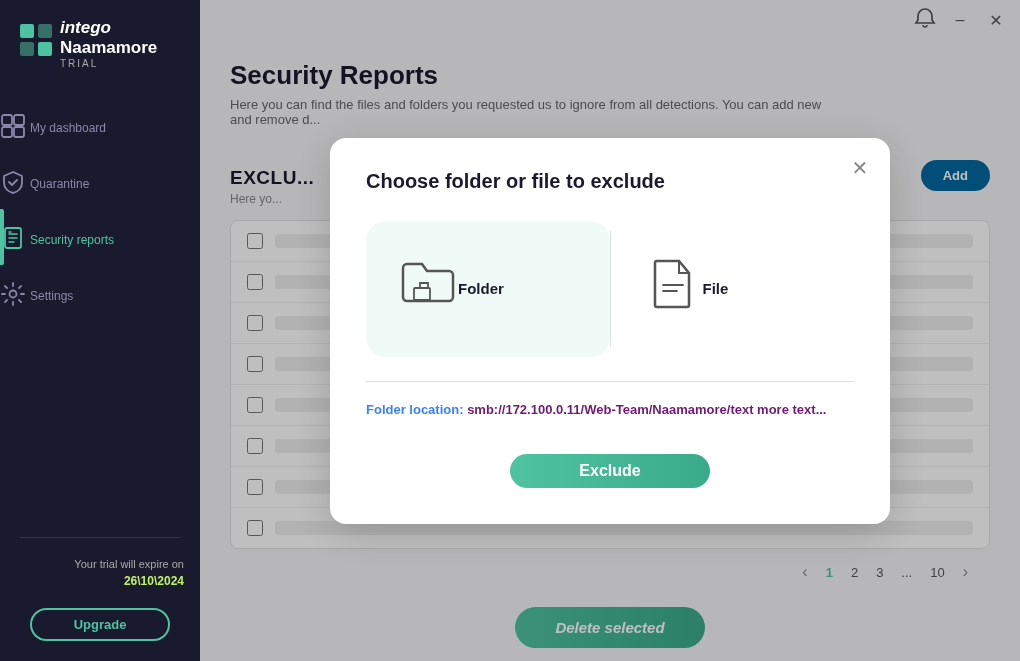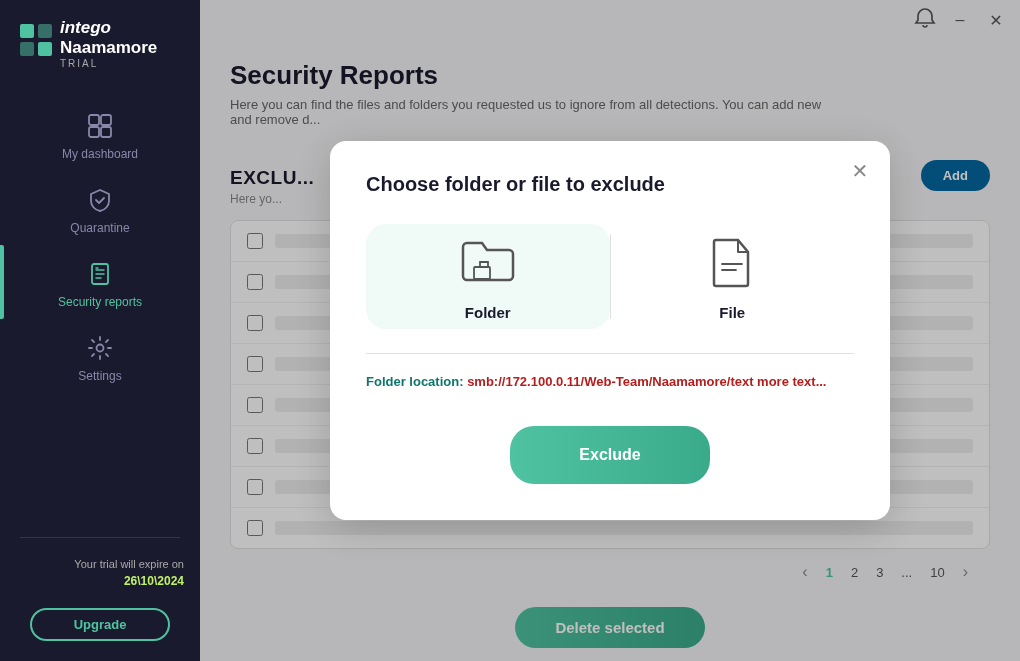--- a/index.html
+++ b/index.html
@@ -31,21 +31,21 @@
       width: 100%;
       flex: 1;
       display: flex;
       flex-direction: column;
       align-items: center;
       padding-top: 10px;
     }
     .nav-item {
       width: 100%;
       display: flex;
-      flex-direction: column;
+      flex-direction: row;
       align-items: center;
       padding: 16px 0 10px 0;
       cursor: pointer;
       color: #8888aa;
       font-size: 12px;
       gap: 4px;
       position: relative;
       transition: color 0.2s;
     }
     .nav-item.active {
@@ -231,20 +231,21 @@
     }
     .delete-btn {
       background: linear-gradient(to right, #4fc3a1, #3aab8a);
       color: #fff;
       border: none;
       border-radius: 24px;
       padding: 12px 40px;
       font-size: 15px;
       font-weight: 600;
       cursor: pointer;
+      font-style: italic;
     }
 
     
     .modal-overlay {
       position: absolute;
       top: 0; left: 0; right: 0; bottom: 0;
       background: rgba(0,0,0,0.25);
       display: flex;
       align-items: center;
       justify-content: center;
@@ -282,23 +283,23 @@
     }
     .modal-options {
       display: flex;
       align-items: stretch;
       gap: 0;
       margin-bottom: 24px;
     }
     .modal-option {
       flex: 1;
       display: flex;
-      flex-direction: column;
-      align-items: center;
-      padding: 8px;
+      flex-direction: row;
+      align-items: center;
+      padding: 32px;
       cursor: pointer;
       border-radius: 20px;
       transition: background 0.15s;
     }
     .modal-option.active { background: #f0faf6; }
     .option-divider {
       width: 1px;
       background: #e0e0e0;
       margin: 10px 0;
     }
@@ -316,29 +317,29 @@
       height: 1px;
       background: #e0e0e0;
       margin: 4px 0 20px 0;
     }
     .folder-location {
       font-size: 13px;
       color: #555;
       margin-bottom: 32px;
       min-height: 20px;
     }
-    .folder-location span { font-weight: 600; color: #b91c1c; }
+    .folder-location span { font-weight: 600; color: #701a75; }
     .modal-exclude-btn {
       display: block;
       margin: 0 auto;
       background: linear-gradient(to right, #4fc3a1, #3aab8a);
       color: #fff;
       border: none;
       border-radius: 24px;
-      padding: 20px 60px;
+      padding: 8px 60px;
       font-size: 16px;
       font-weight: 600;
       cursor: pointer;
       width: 200px;
     }
 
     
     .table-scroll {
       max-height: 340px;
       overflow-y: auto;
@@ -533,20 +534,20 @@
             <path d="M36 8v12h10" stroke="#555" stroke-width="2" stroke-linecap="round" stroke-linejoin="round"></path>
             <path d="M20 32h20M20 38h14" stroke="#555" stroke-width="1.8" stroke-linecap="round"></path>
           </svg>
           <span class="option-label">File</span>
         </div>
       </div>
 
       <div class="modal-separator"></div>
 
       <div class="folder-location">
-        <span style="font-weight: 600; color: #0f766e;">Folder location:</span>
+        <span style="font-weight: 600; color: #3b82f6;">Folder location:</span>
         <span>smb://172.100.0.11/Web-Team/Naamamore/text more text...</span>
       </div>
 
       <button class="modal-exclude-btn">Exclude</button>
     </div>
   </div>
 </div>
 
 </body></html>

